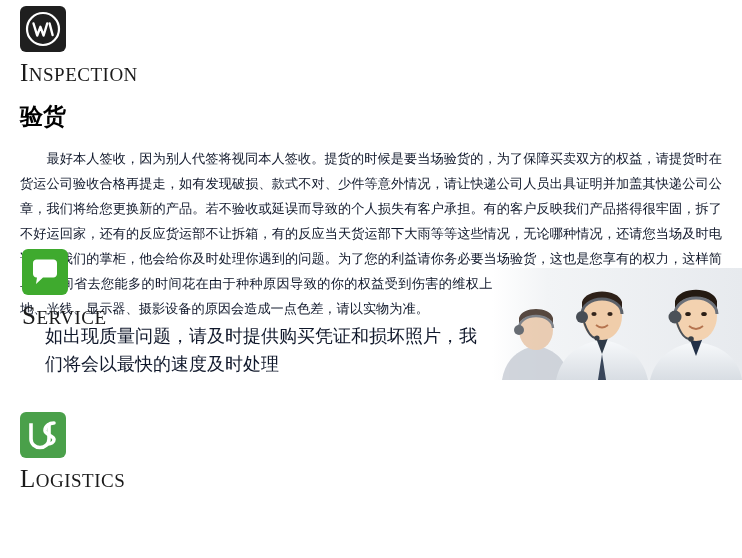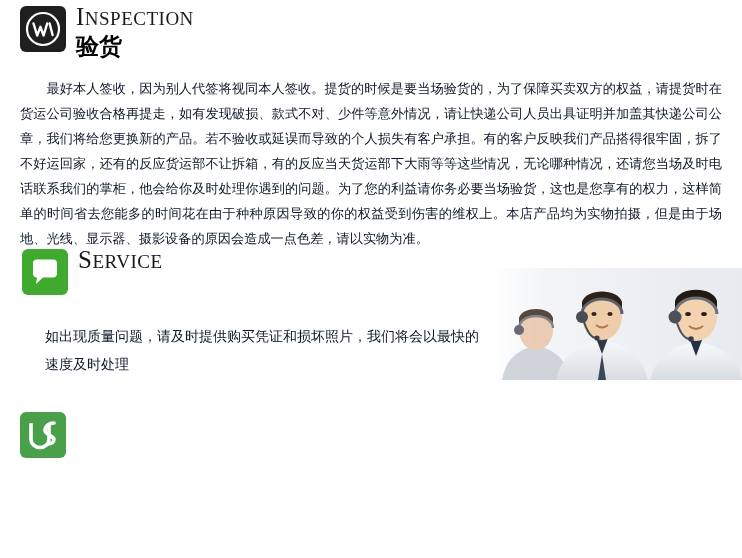--- a/index.html
+++ b/index.html
@@ -21,20 +21,21 @@
     height: 558px;
     position: relative;
     box-sizing: border-box;
   }
 
   
   .section-head {
     display: flex;
     align-items: flex-start;
     gap: 10px;
+    flex-direction: column;
   }
 
   .badge {
     width: 46px;
     height: 46px;
     border-radius: 6px;
     flex: 0 0 auto;
     display: flex;
     align-items: center;
     justify-content: center;
@@ -53,21 +54,21 @@
     color: #1a1a1a;
   }
   .head-en .cap {
     font-size: 25px;
   }
   .head-cn {
     font-family: "DejaVu Sans", sans-serif;
     font-size: 23px;
     font-weight: bold;
     line-height: 28px;
-    margin-top: 2px;
+    margin-top: 16px;
   }
 
   
   .para {
     font-family: Liberation Sans, sans-serif;
     font-size: 13.2px;
     line-height: 25px;
     text-align: justify;
     text-justify: inter-ideograph;
     color: #0f172a;
@@ -90,21 +91,21 @@
     position: absolute;
     left: 22px;
     top: 249px;
     width: 706px;
   }
   #service-body {
     position: absolute;
     left: 45px;
     top: 322px;
     width: 440px;
-    font-size: 14px;
+    font-size: 18px;
     line-height: 28px;
     text-align: left;
   }
 
   .headset-photo {
     position: absolute;
     left: 492px;
     top: 268px;
     width: 250px;
     height: 112px;
@@ -224,18 +225,19 @@
 
   <div id="sec-logistics">
     <div class="section-head">
       <div class="badge" style="background:#4aa04a;">
         <svg width="40" height="40" viewBox="0 0 40 40" aria-hidden="true">
           <path d="M8 10 L8 24 C8 29 12 32.5 17 32.5 C22 32.5 26 29 26 24 L26 10" fill="none" stroke="#ffffff" stroke-width="3.6" stroke-linecap="square"></path>
           <path d="M31 8 C26 8 22 11 22 15.5 C22 20 31 20.5 31 24.5 C31 27.5 28 29 25 29" fill="none" stroke="#ffffff" stroke-width="3.6" stroke-linecap="round"></path>
         </svg>
       </div>
       <div class="head-text">
+        <div class="head-en"><span class="cap">L</span><span>OGISTICS</span></div>
       </div>
     </div>
   </div>
 
 
 </div>
 
 </body></html>

